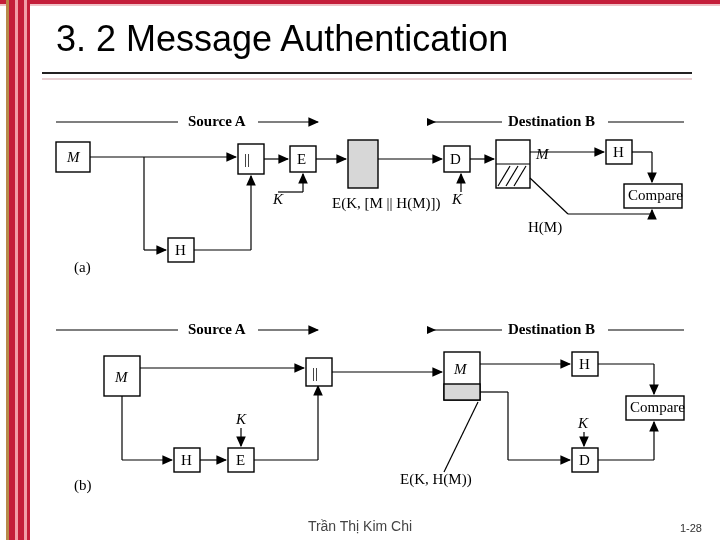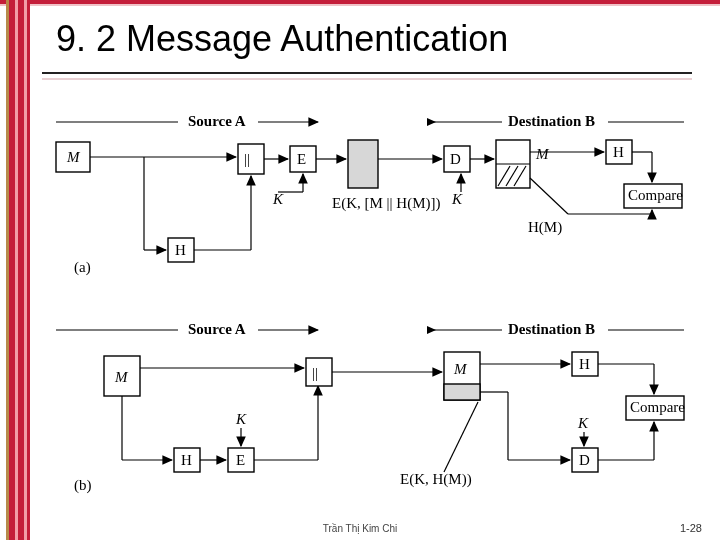--- a/index.html
+++ b/index.html
@@ -55,33 +55,33 @@
   svg { position:absolute; left:0; top:0; }
   .box { fill:#fff; stroke:#000; stroke-width:1.4; }
   .gbox { fill:#d7d7d7; stroke:#000; stroke-width:1.4; }
   .txt { font-family:"Times New Roman", serif; font-size:15px; }
   .txtI { font-style: italic; }
   .txtB { font-weight: bold; }
   .arrowhead { fill:#000; }
   .line { stroke:#000; stroke-width:1.2; fill:none; }
   .footer-author {
     position:absolute; left:0; right:0; bottom:6px;
-    text-align:center; font-size:10px; font-family:Arial,sans-serif; color:#444;
+    text-align:center; font-size:14px; font-family:Arial,sans-serif; color:#444;
   }
   .footer-page {
     position:absolute; right:18px; bottom:6px;
     font-size:11px; font-family:Arial,sans-serif; color:#333;
   }
 </style>
 </head>
 <body>
 
 <div class="accent-bar"></div>
 
-<div class="title">9. 2 Message Authentication</div>
+<div class="title">3. 2 Message Authentication</div>
 <div class="hr-dark hr-title1"></div>
 <div class="hr-pale hr-title2"></div>
 
 <div class="diagram diag-a">
 <svg width="644" height="184" viewBox="0 0 644 184">
   <defs>
     <marker id="ah" markerWidth="9" markerHeight="8" refX="8" refY="4" orient="auto">
       <path d="M0,0 L9,4 L0,8 Z" class="arrowhead"></path>
     </marker>
   </defs>

